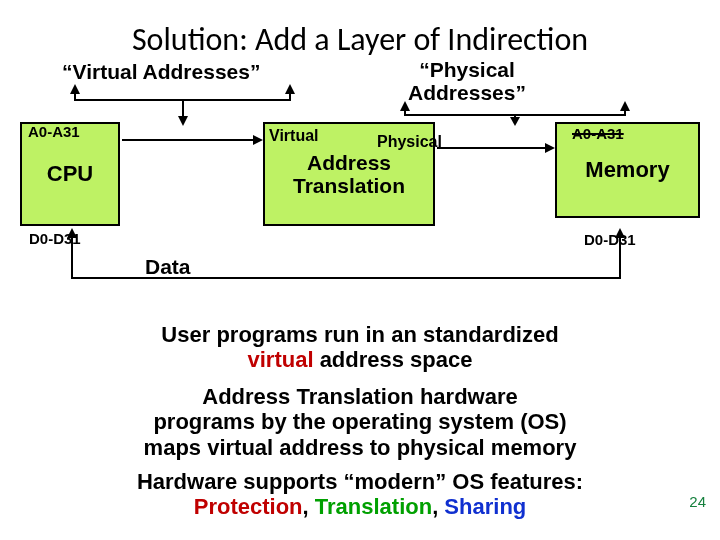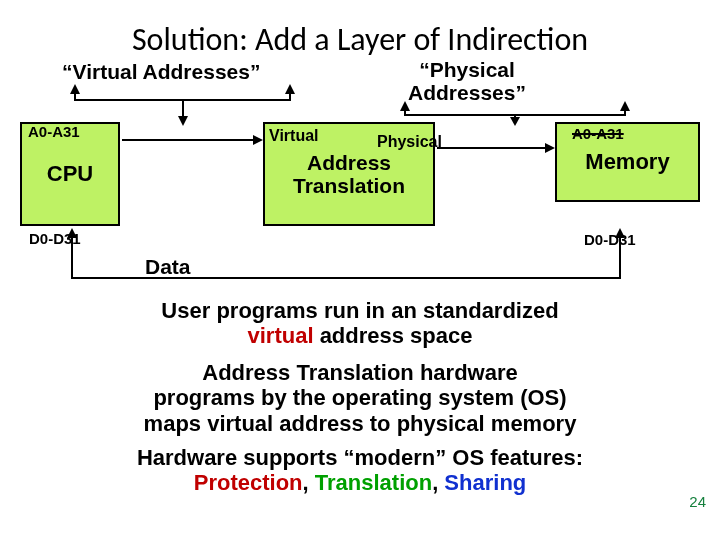--- a/index.html
+++ b/index.html
@@ -40,21 +40,21 @@
     position: absolute;
     border: 2px solid #000;
     background: #bef264;
     display: flex;
     align-items: center;
     justify-content: center;
     font-weight: bold;
   }
   .cpu-box   { top: 122px; left: 20px;  width: 100px; height: 104px; font-size: 22px; }
   .trans-box { top: 122px; left: 263px; width: 172px; height: 104px; }
-  .mem-box   { top: 122px; left: 555px; width: 145px; height: 80px; font-size: 22px; justify-content: center; }
+  .mem-box   { top: 122px; left: 555px; width: 145px; height: 96px; font-size: 22px; justify-content: center; }
   .trans-box .inner { text-align: center; font-size: 21px; line-height: 1.1; }
   
   .ann { position: absolute; font-size: 15px; font-weight: bold; }
   .ann-a-left  { top: 123px; left: 28px; }
   .ann-a-right { top: 125px; left: 572px; }
   .ann-a-right .strike { text-decoration: line-through; text-decoration-thickness: 2px; }
   .ann-d-left  { top: 230px; left: 29px; }
   .ann-d-right { top: 231px; left: 584px; }
   .ann-virt { top: 127px; left: 269px; font-size: 16px; }
   .ann-phys { top: 133px; left: 377px; font-size: 16px; }
@@ -64,20 +64,21 @@
   .arrow { stroke: #000; stroke-width: 2; fill: none; }
   .arrowhead { fill: #000; }
   
   .body-text {
     position: absolute;
     left: 0; width: 720px;
     text-align: center;
     font-size: 22px;
     font-weight: bold;
     line-height: 1.15;
+    margin-top: 24px;
   }
   .bt1 { top: 298px; }
   .bt2 { top: 360px; }
   .bt3 { top: 445px; }
   .red  { color: #c00000; }
   .green{ color: #00a000; }
   .blue { color: #1030d0; }
   .pagenum {
     position: absolute;
     right: 14px;

